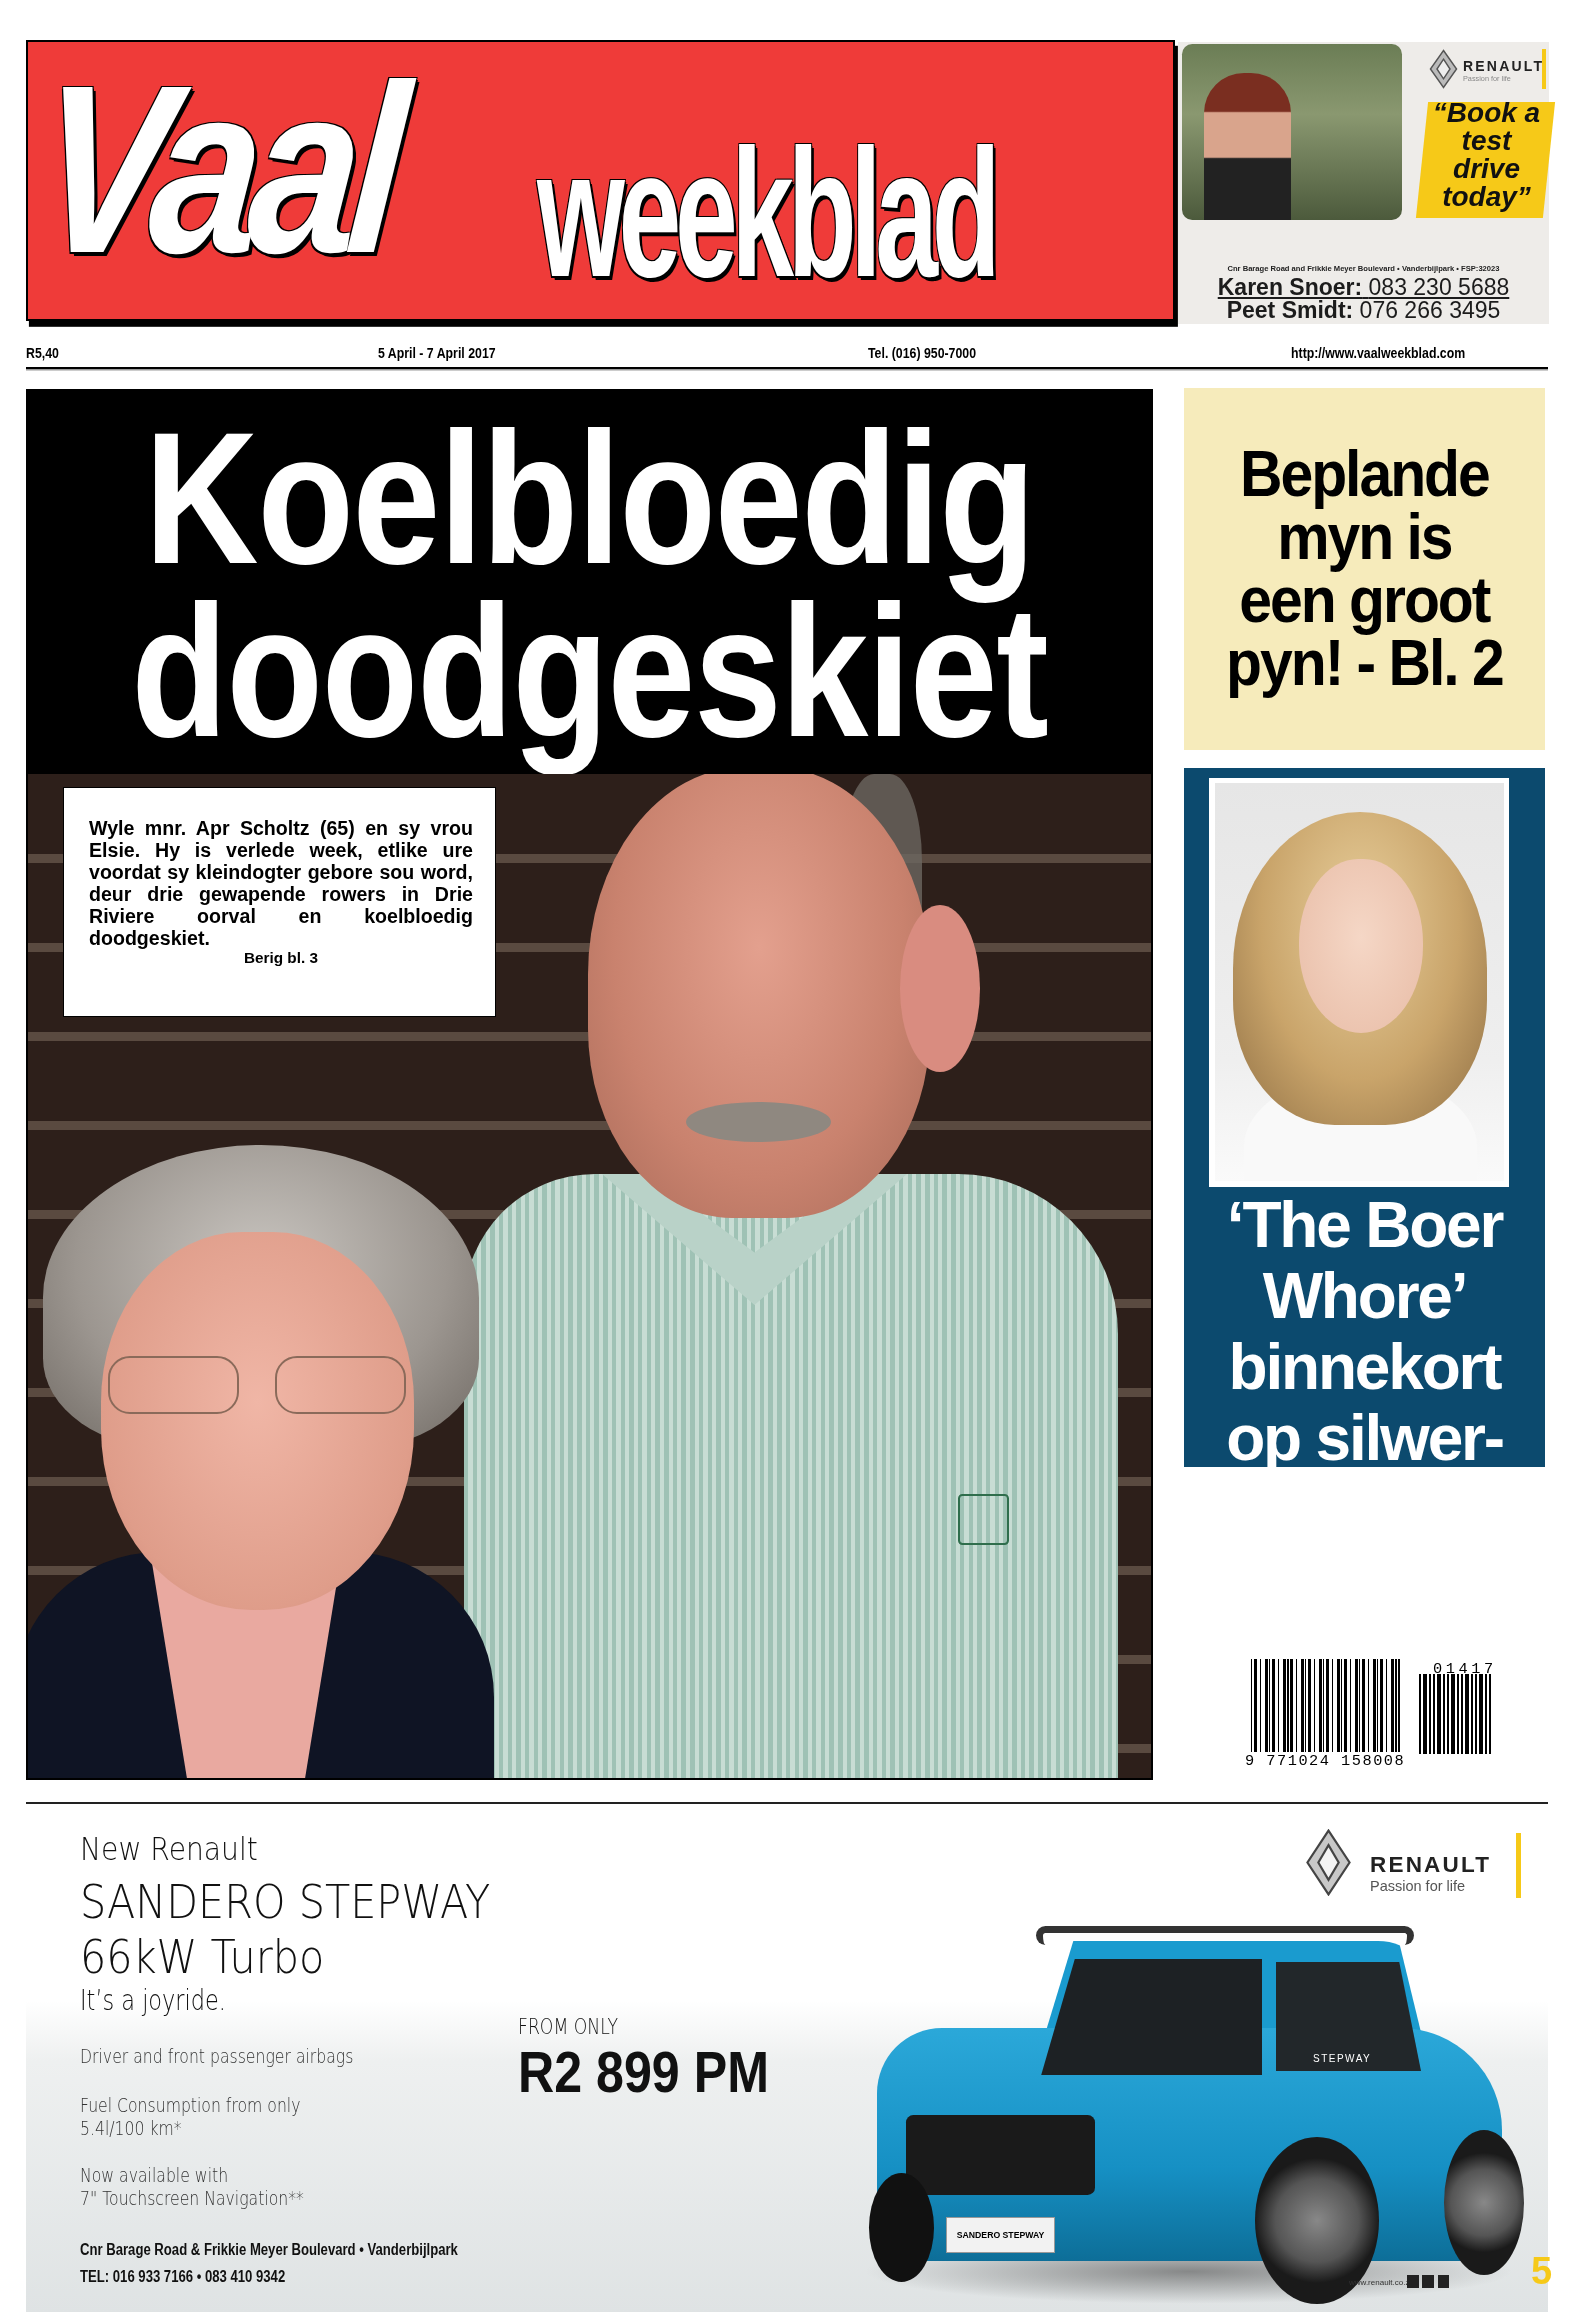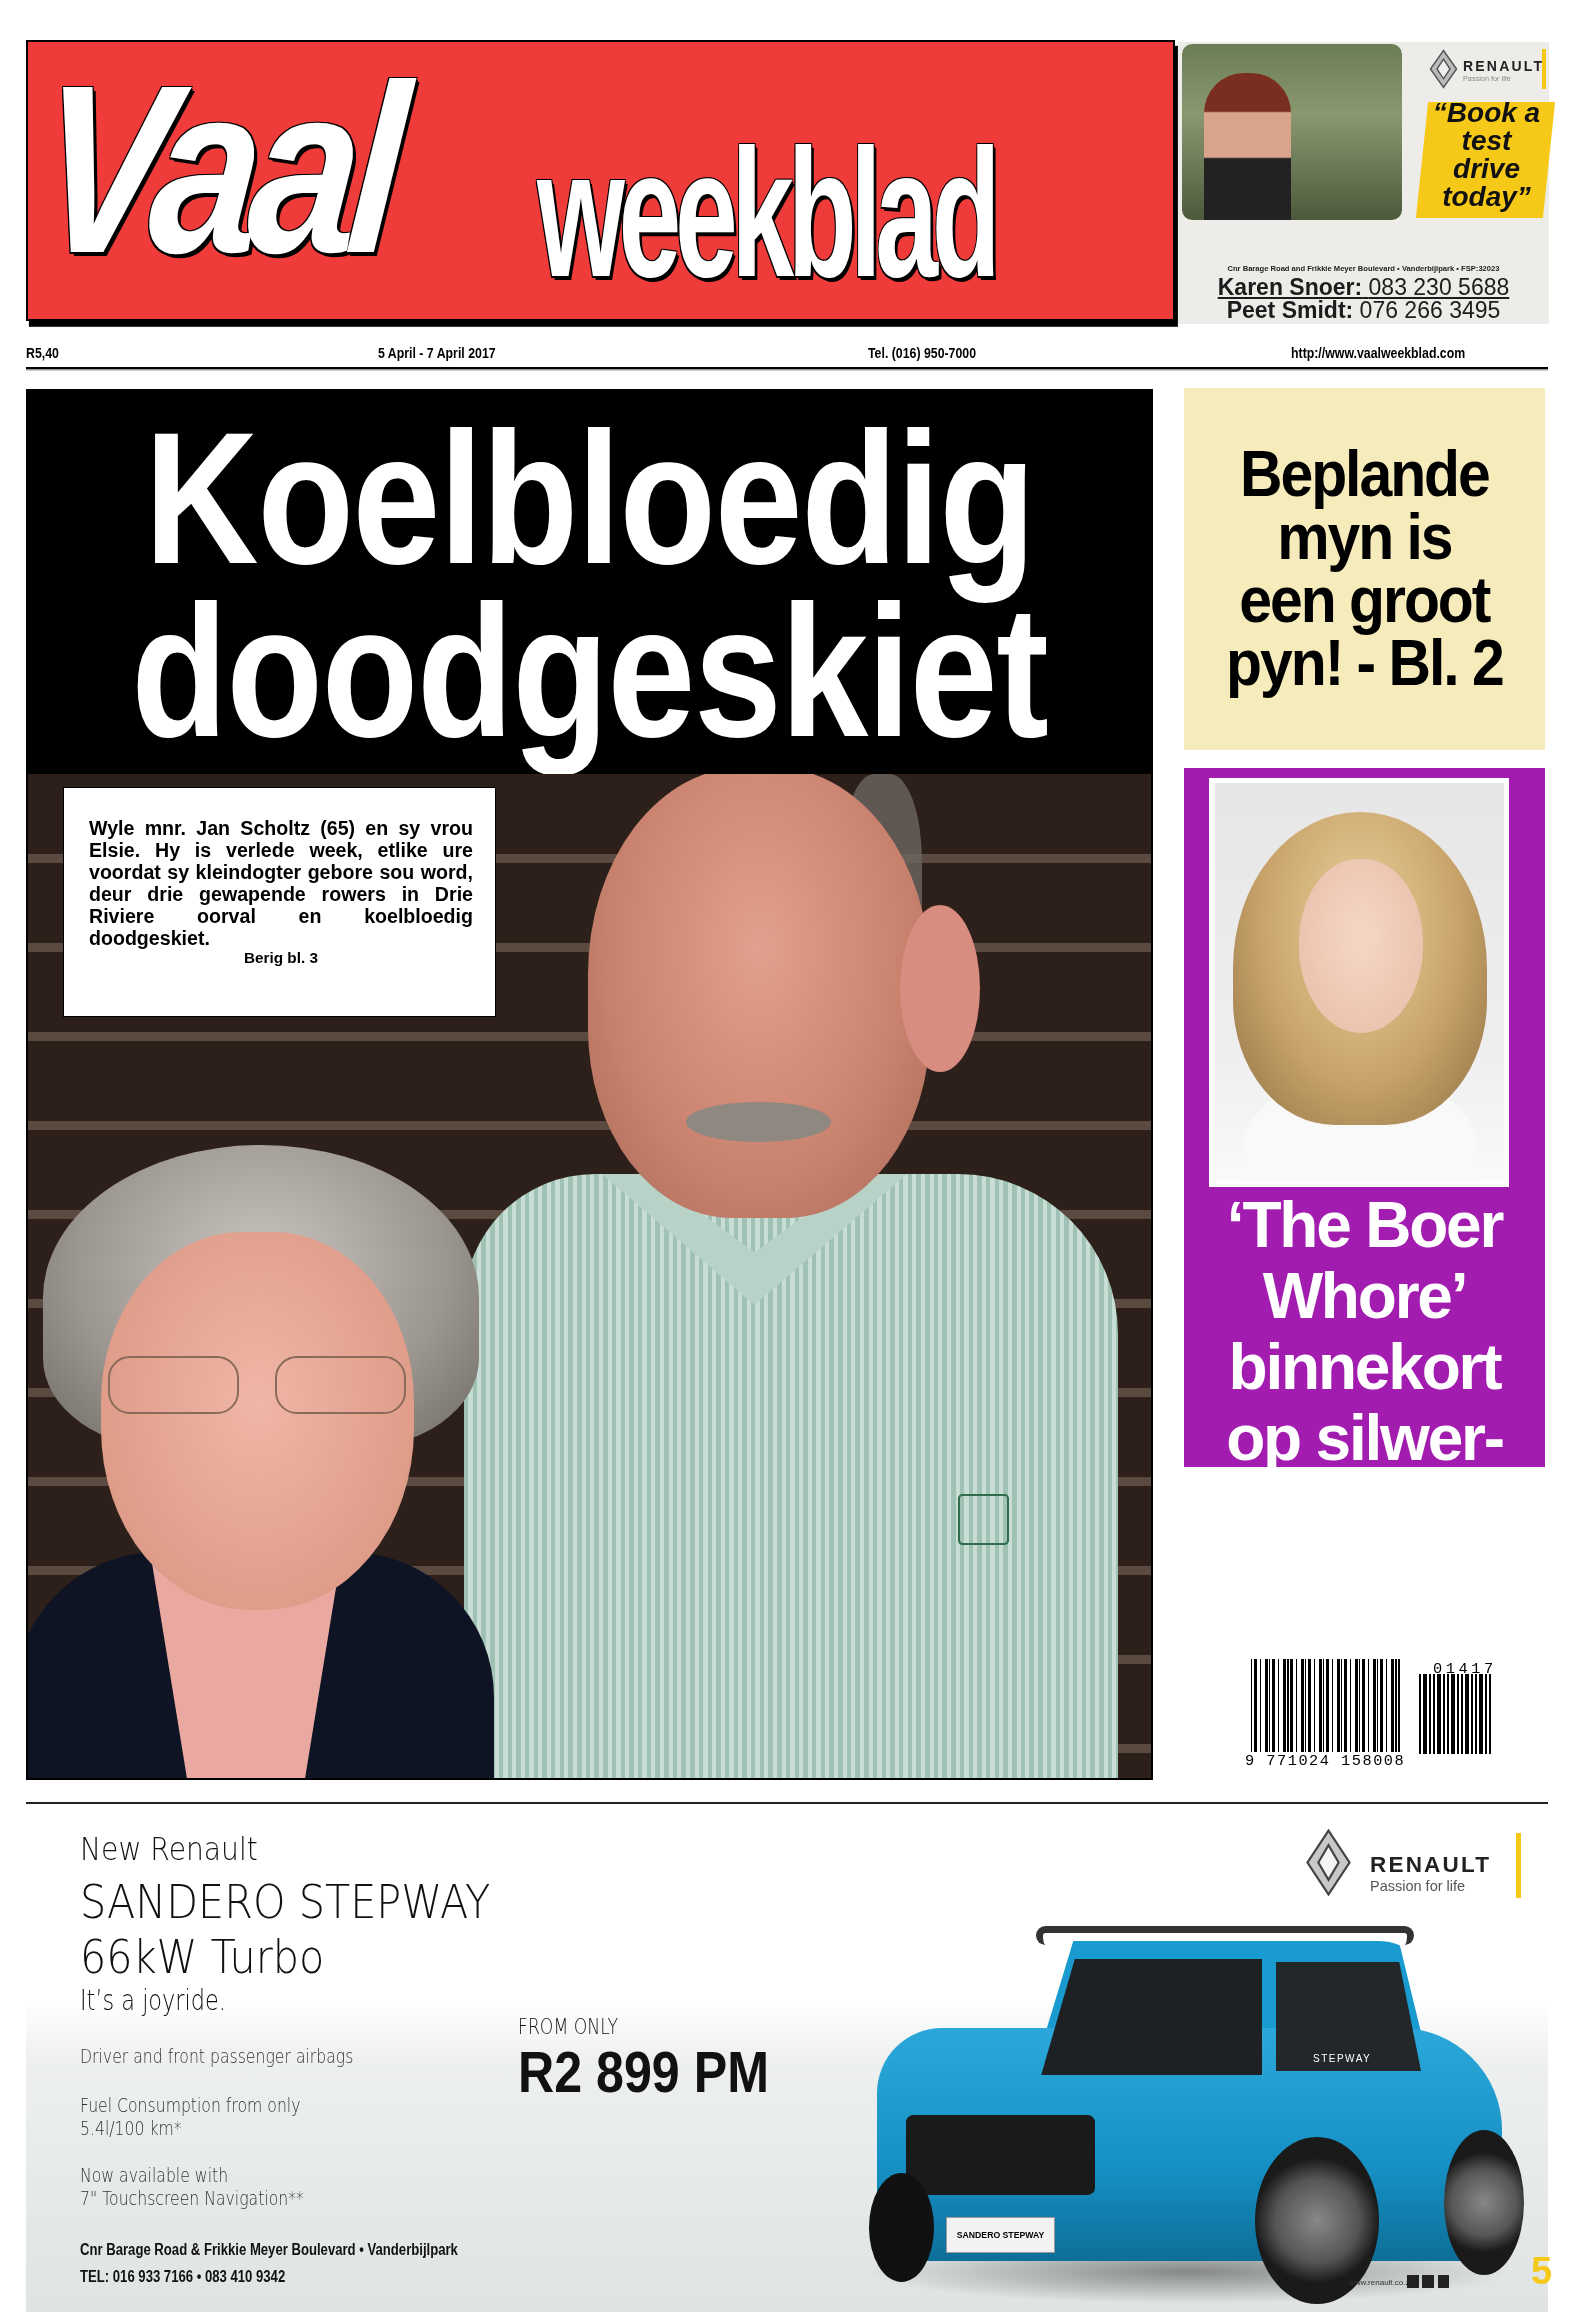--- a/index.html
+++ b/index.html
@@ -113,21 +113,21 @@
   
   .teaser-1 {
     position: absolute; left: 1184px; top: 388px; width: 361px; height: 362px; background: #f6ebbb;
     display: flex; align-items: center; justify-content: center; text-align: center;
   }
   .teaser-1 .t {
     font-size: 64px; line-height: 63px; font-weight: 700; letter-spacing: -2.2px;
     transform: scaleX(0.92);
   }
   .teaser-2 {
-    position: absolute; left: 1184px; top: 768px; width: 361px; height: 699px; background: #a21caf;
+    position: absolute; left: 1184px; top: 768px; width: 361px; height: 699px; background: #0c4a6e;
   }
   .teaser-2 .photo-frame {
     position: absolute; left: 25.4px; top: 9.5px; width: 300px; height: 409px; background: #fff; padding: 5.8px;
   }
   .teaser-2 .photo-inner {
     width: 100%; height: 100%; background: linear-gradient(180deg, #e6e6e6 0%, #efefef 70%, #fafafa 100%); position: relative; overflow: hidden;
   }
   .teaser-2 .hair { position: absolute; left: 18px; top: 29px; width: 254px; height: 313px; border-radius: 50% 50% 40% 40%; background: radial-gradient(ellipse at 50% 35%, #e8cf9c 0%, #c9a46a 55%, #8f6f44 100%); }
   .teaser-2 .face { position: absolute; left: 84px; top: 76px; width: 124px; height: 174px; border-radius: 48% 48% 50% 50%; background: radial-gradient(ellipse at 50% 45%, #f5d7c6 0%, #e8bca6 100%); }
   .teaser-2 .shoulders { position: absolute; left: 29px; top: 291px; width: 233px; height: 145px; border-radius: 50% 50% 0 0; background: #f9f9f9; }
@@ -249,21 +249,21 @@
     <div class="neck"></div>
     <div class="hair"></div>
     <div class="face"></div>
     <div class="glasses">
         <i style="left:0"></i>
         <i style="left:167px"></i>
       </div>
   </div>
 </div>
 <div class="caption">
-  <span>Wyle mnr. Jan Scholtz (65) en sy vrou Elsie. Hy is verlede week, etlike ure voordat sy kleindogter gebore sou word, deur drie gewapende rowers in Drie Riviere oorval en koelbloedig doodgeskiet.</span>
+  <span>Wyle mnr. Apr Scholtz (65) en sy vrou Elsie. Hy is verlede week, etlike ure voordat sy kleindogter gebore sou word, deur drie gewapende rowers in Drie Riviere oorval en koelbloedig doodgeskiet.</span>
   <span class="ref">Berig bl. 3</span>
 </div>
 
 <div class="teaser-1">
   <div class="t">
     <div>Beplande</div>
     <div>myn is</div>
     <div>een groot</div>
     <div>pyn! - Bl. 2</div>
   </div>

